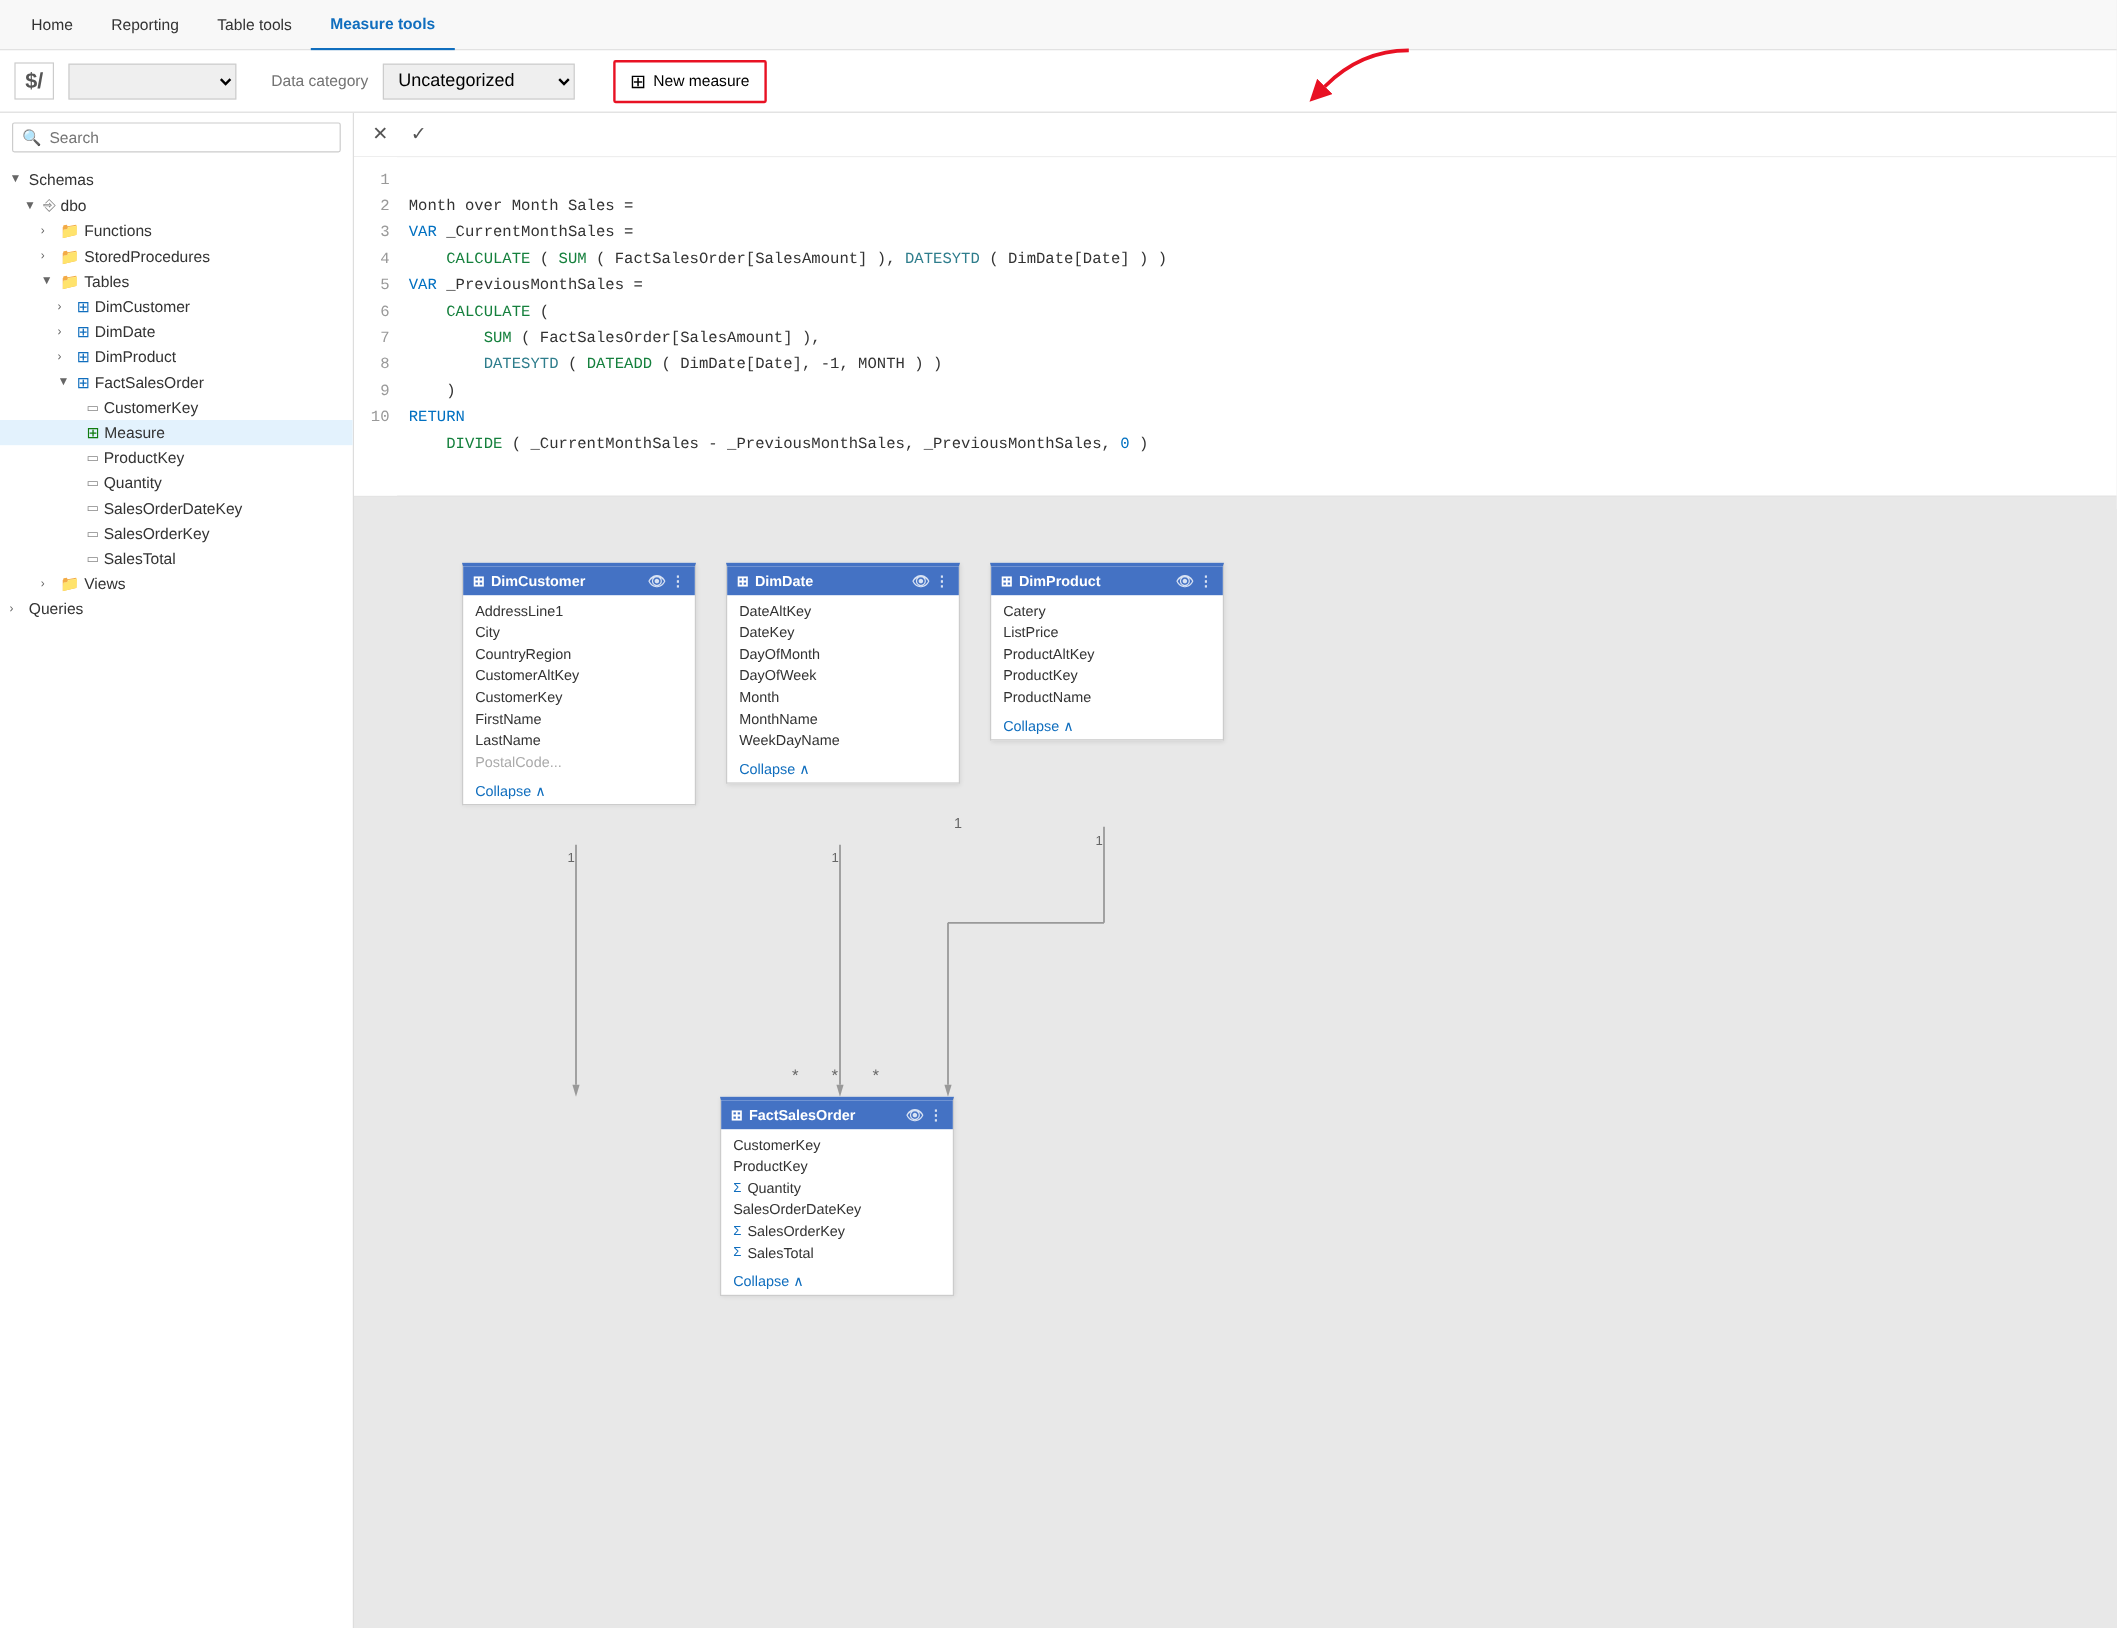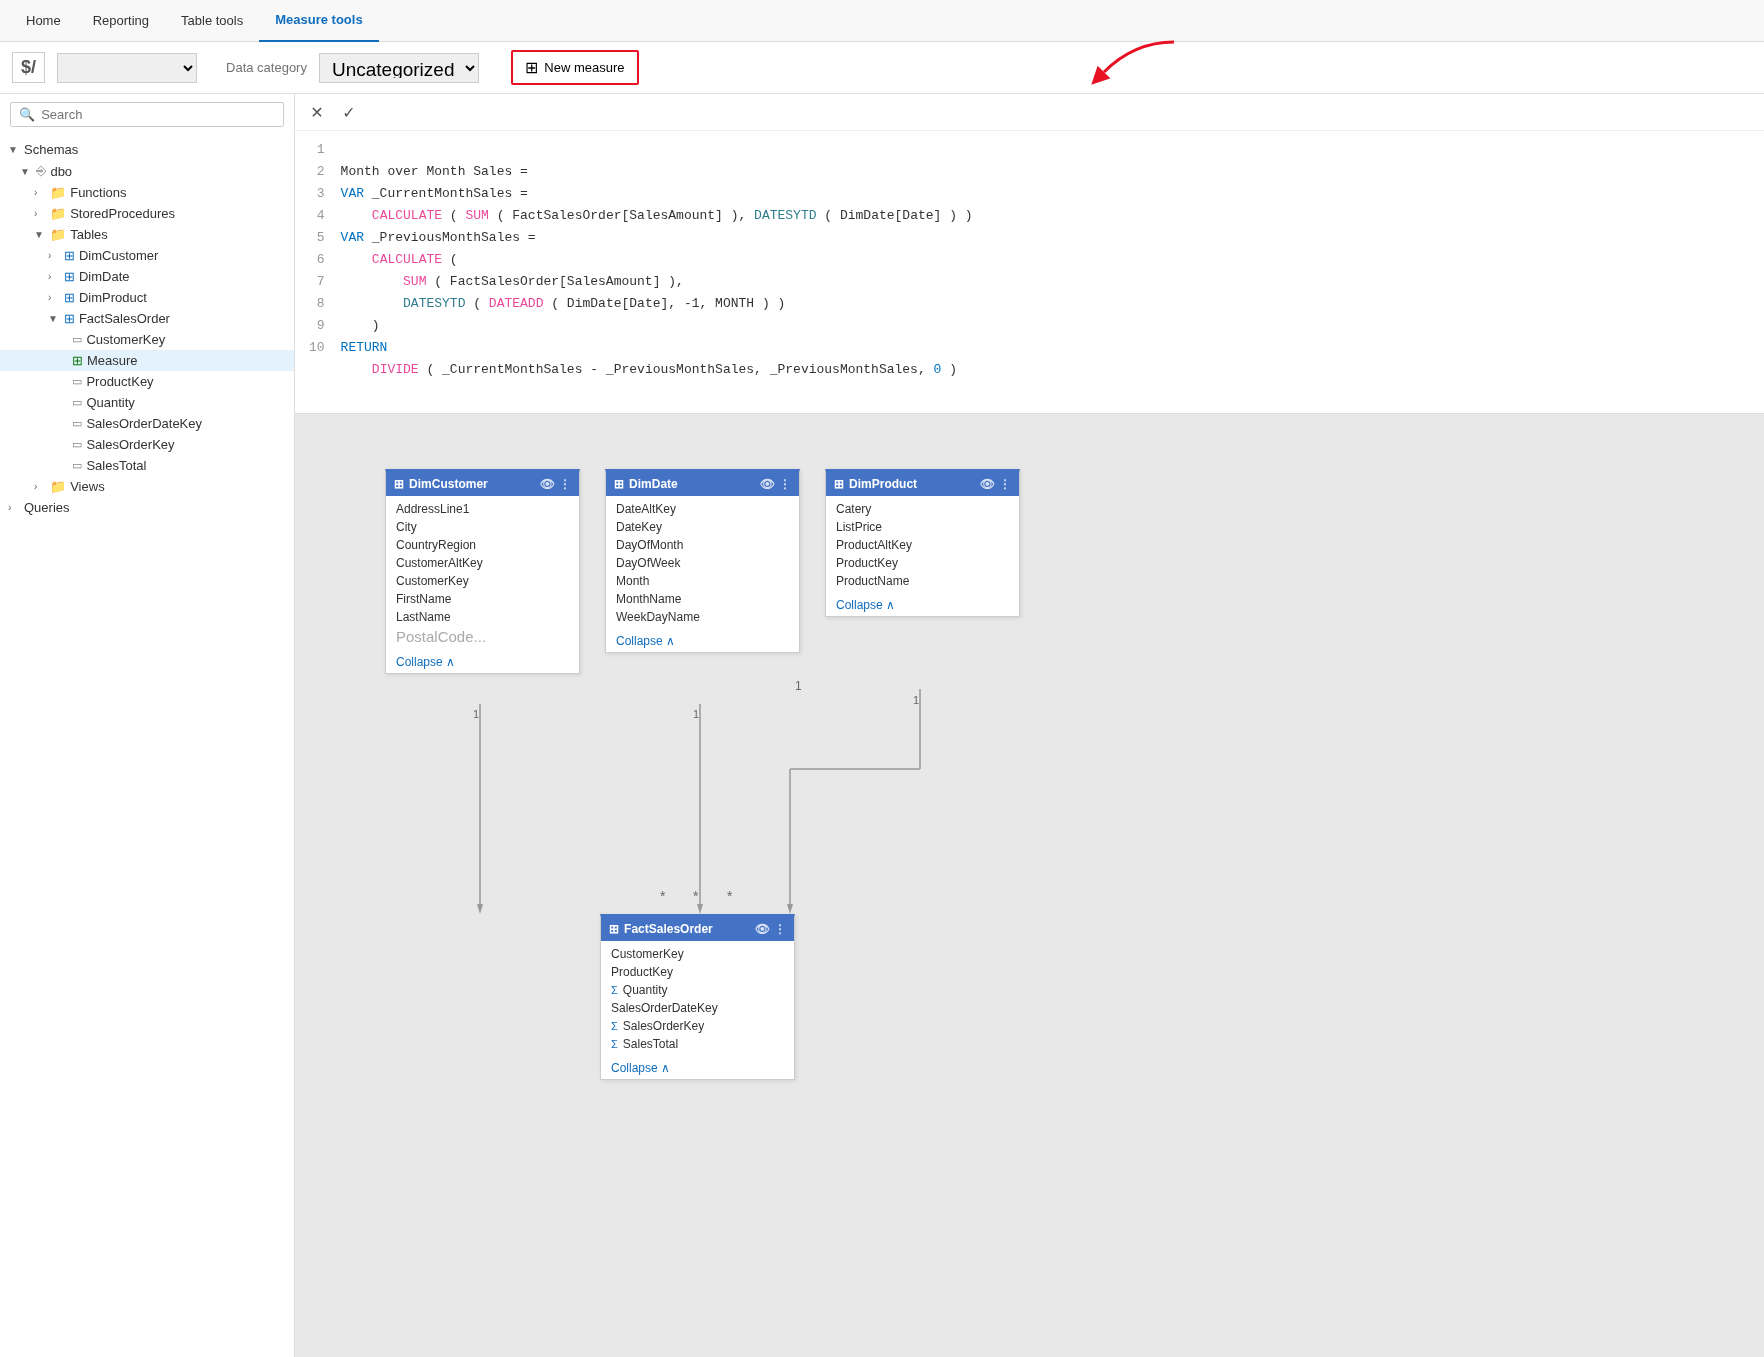--- a/index.html
+++ b/index.html
@@ -7,21 +7,21 @@
 
     
     .top-nav { background: #f8f8f8; border-bottom: 1px solid #ddd; display: flex; align-items: center; padding: 0 10px; height: 42px; }
     .nav-item { padding: 14px 16px; height: 42px; display: flex; align-items: center; cursor: pointer; font-size: 13px; color: #333; }
     .nav-item.active { color: #106ebe; border-bottom: 2px solid #106ebe; font-weight: 700; }
 
     
     .toolbar { background: #fff; border-bottom: 1px solid #ddd; height: 52px; display: flex; align-items: center; padding: 0 12px; gap: 12px; }
     .toolbar-btn { display: flex; align-items: center; gap: 6px; padding: 6px 12px; border: 1px solid #ccc; background: #fff; cursor: pointer; border-radius: 2px; font-size: 13px; }
     .toolbar-btn.highlighted { border: 2px solid #e81123; background: #fff; }
-    .toolbar-select { border: 1px solid #ccc; padding: 4px 8px; font-size: 19px; height: 30px; }
+    .toolbar-select { border: 1px solid #ccc; padding: 4px 8px; font-size: 15px; height: 30px; }
     .toolbar-label { font-size: 13px; color: #737373; margin-left: 17px; }
     .toolbar-icon-btn { padding: 4px 8px; border: 1px solid #ccc; background: #fff; cursor: pointer; display: flex; align-items: center; }
     .dollar-icon { font-size: 18px; color: #555; font-weight: bold; }
 
     
     .main-container { display: flex; height: calc(1357px - 94px); }
 
     
     .sidebar { width: 295px; background: #fff; border-right: 1px solid #ddd; display: flex; flex-direction: column; flex-shrink: 0; }
     .sidebar-header { padding: 12px 14px 8px; font-weight: 600; font-size: 14px; border-bottom: 1px solid #eee; }
@@ -37,21 +37,21 @@
     .content-area { flex: 1; display: flex; flex-direction: column; overflow: hidden; }
 
     
     .code-editor { background: #fff; border-bottom: 1px solid #ddd; min-height: 320px; display: flex; flex-direction: column; }
     .editor-toolbar { display: flex; align-items: center; gap: 8px; padding: 6px 10px; border-bottom: 1px solid #eee; }
     .editor-btn { width: 24px; height: 24px; display: flex; align-items: center; justify-content: center; border: none; background: none; cursor: pointer; font-size: 16px; color: #555; }
     .code-area { display: flex; flex: 1; font-family: 'Consolas', 'Courier New', monospace; font-size: 13px; }
     .line-numbers { padding: 8px 6px 8px 14px; color: #999; text-align: right; line-height: 22px; background: #fff; user-select: none; min-width: 30px; }
     .code-content { padding: 8px 10px; line-height: 22px; flex: 1; overflow-x: auto; white-space: pre; }
     .kw-blue { color: #0070c1; font-weight: 500; }
-    .fn-blue { color: #ec4899; }
+    .fn-blue { color: #15803d; }
     .fn-teal { color: #2e7d8c; }
     .num-blue { color: #0070c1; }
     .txt-dark { color: #333; }
 
     
     .diagram-area { flex: 1; background: #e8e8e8; position: relative; overflow: hidden; }
 
     
     .table-card { position: absolute; background: #fff; border: 1px solid #ccc; border-top: 3px solid #4472c4; width: 190px; box-shadow: 1px 1px 4px rgba(0,0,0,0.1); }
     .table-card-header { background: #4472c4; color: #fff; padding: 5px 8px; display: flex; align-items: center; justify-content: space-between; font-size: 12px; font-weight: 600; }
@@ -282,21 +282,21 @@
           </div>
         </div>
         <div class="table-card-body">
           <div class="field-row">AddressLine1</div>
           <div class="field-row">City</div>
           <div class="field-row">CountryRegion</div>
           <div class="field-row">CustomerAltKey</div>
           <div class="field-row">CustomerKey</div>
           <div class="field-row">FirstName</div>
           <div class="field-row">LastName</div>
-          <div class="field-row" style="color:#aaa; font-size:15px;">PostalCode...</div>
+          <div class="field-row" style="color:#aaa; font-size:12px;">PostalCode...</div>
         </div>
         <div class="table-card-footer">Collapse ∧</div>
       </div>
 
       <div class="table-card" style="left:310px; top:55px; width:195px;">
         <div class="table-card-header">
           <div class="table-card-header-left">
             <span>⊞</span>
             <span>DimDate</span>
           </div>

